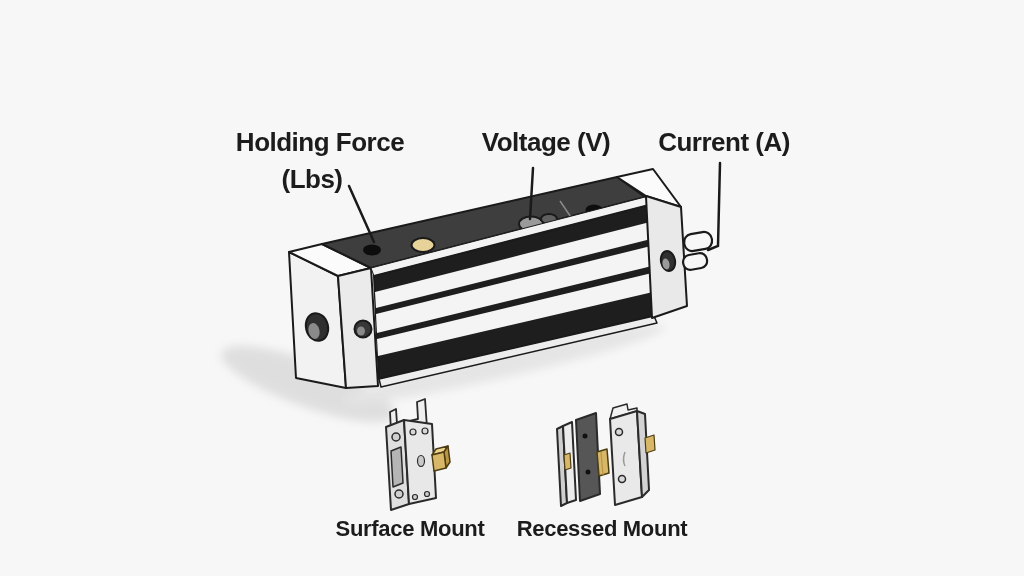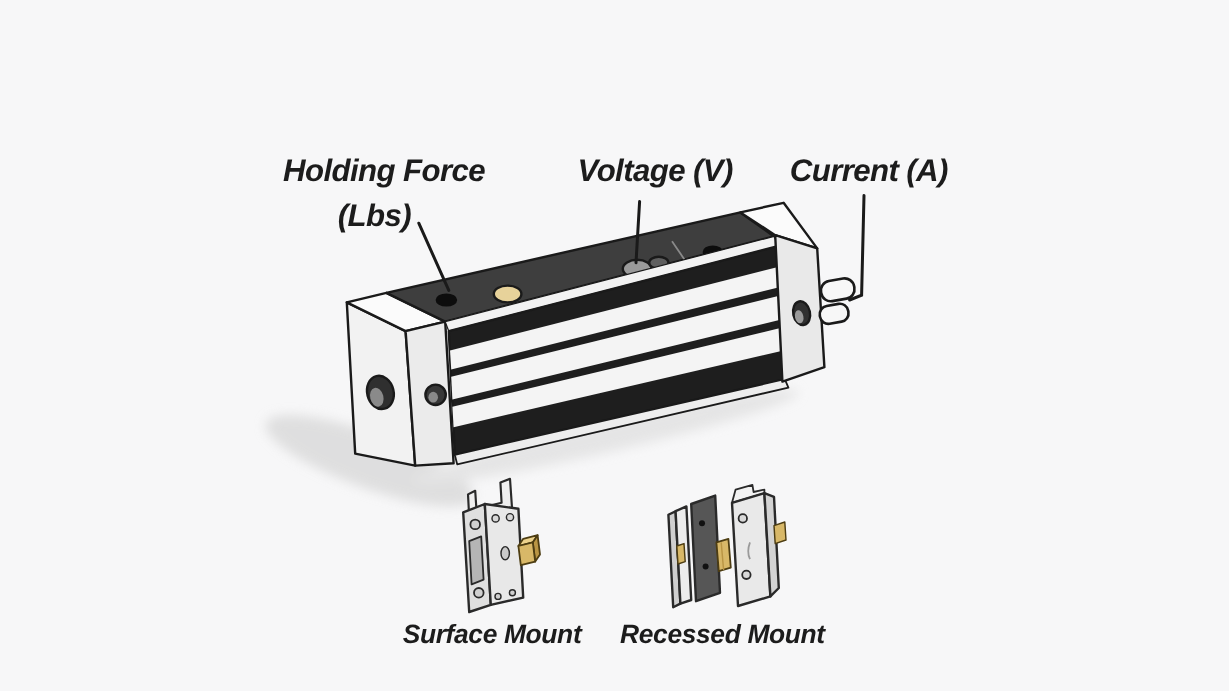--- a/index.html
+++ b/index.html
@@ -1,21 +1,21 @@
 <!DOCTYPE html>
 <html><head>
 <meta charset="utf-8">
 <style>
   html,body{margin:0;padding:0;}
   body{
     width:1024px;height:576px;overflow:hidden;
     font-family:"Liberation Sans",sans-serif;
     background:#f7f7f8;
   }
-  .stage{position:relative;width:1024px;height:576px;font-style:italic;}
+  .stage{position:relative;width:1024px;height:576px;}
   svg{position:absolute;left:0;top:0;}
   text{
     font-family:"Liberation Sans",sans-serif;
     font-weight:700;
   }
   .toplabel{font-size:26px;letter-spacing:-0.5px;}
   .bottomlabel{font-size:22px;letter-spacing:-0.3px;}
 </style>
 </head>
 <body>

